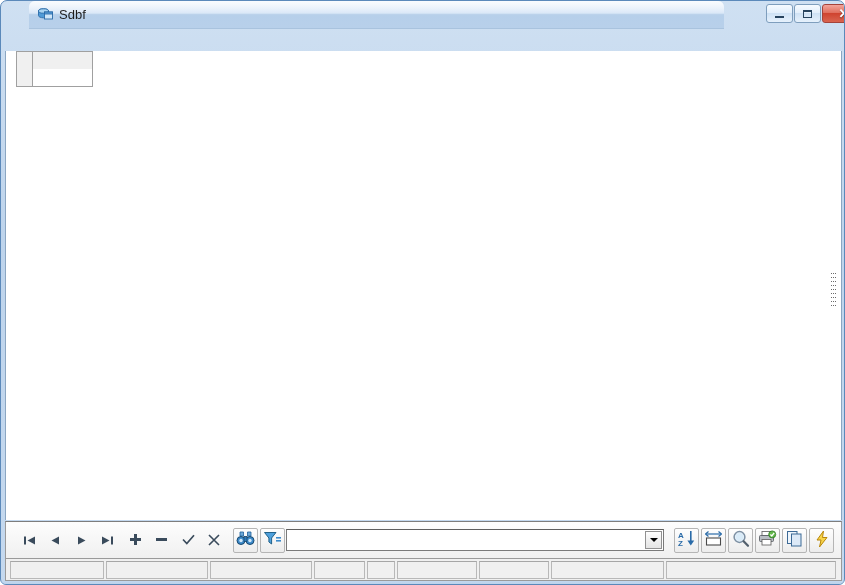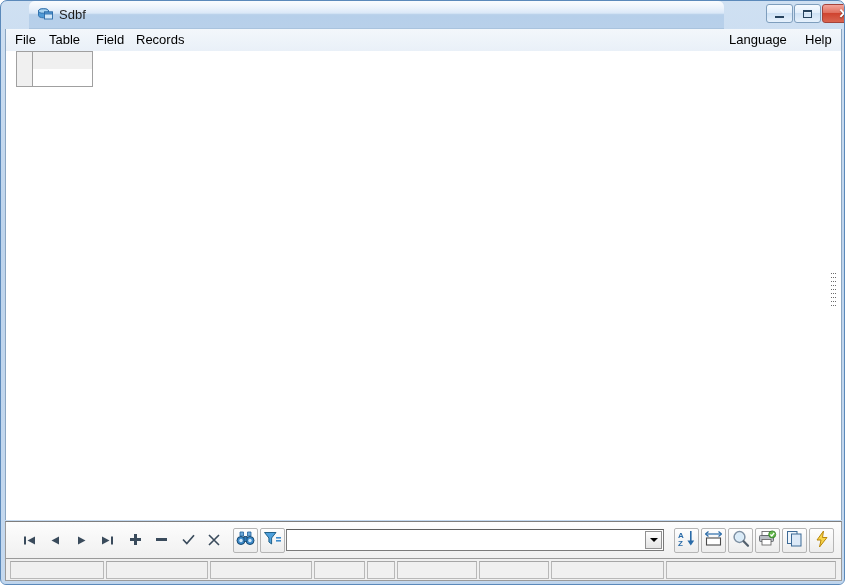--- a/index.html
+++ b/index.html
@@ -335,28 +335,20 @@
           <i class="max-box"></i>
         </span>
     </div>
     <div class="winbtn" id="btn-close">
       <span class="glyph">
         <span class="close-x">✕</span>
       </span>
     </div>
   </div>
 
-  <div id="menubar">
-    <div class="menu-item" style="left:4px">File</div>
-    <div class="menu-item" style="left:38px">Table</div>
-    <div class="menu-item" style="left:85px">Field</div>
-    <div class="menu-item" style="left:125px">Records</div>
-    <div class="menu-item" style="left:718px">Language</div>
-    <div class="menu-item" style="left:794px">Help</div>
-  </div>
 
   <div id="client">
     <div id="grid">
       <div class="grid-cell hdr-indicator"></div>
       <div class="grid-cell hdr-col0"></div>
       <div class="grid-cell row-indicator"></div>
       <div class="grid-cell row-col0"></div>
     </div>
   </div>
 

